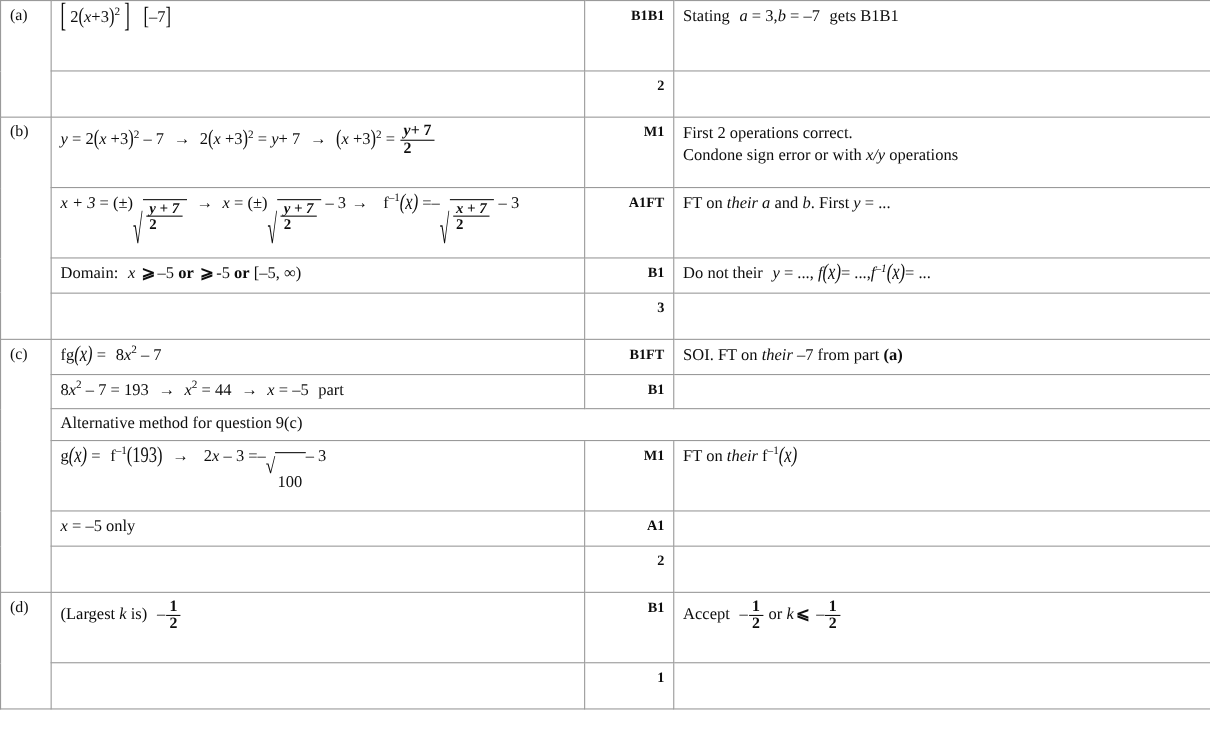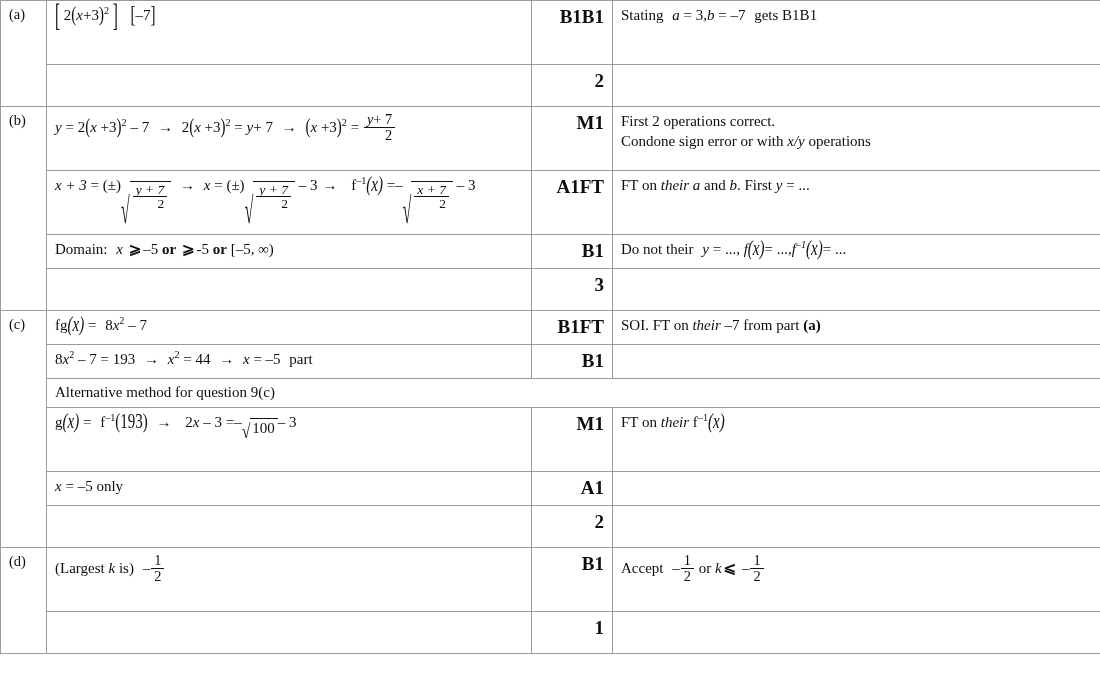--- a/index.html
+++ b/index.html
@@ -48,21 +48,21 @@
     font-size: 14.5px;
     vertical-align: top;
     text-align: left;
   }
 
   td.work { padding-left: 10px; }
   td.mark {
     text-align: right;
     font-weight: bold;
     padding-right: 9px;
-    font-size: 19px;
+    font-size: 13px;
     white-space: nowrap;
   }
   td.note { padding-left: 9px; margin-left: 38px; }
   td.note, td.work { line-height: 1.32; }
 
   td.fullspan {
     font-weight: normal;
     padding: 6px 0 7px 10px;
     border-right: none;
   }
@@ -85,24 +85,25 @@
     line-height: 0;
     font-style: italic;
   }
   .arrow { padding: 0 5px; }
   .sp { display: inline-block; width: 5px; }
 
   
   .frac {
     display: inline-block;
     vertical-align: -0.52em;
-    text-align: right;
+    text-align: left;
     font-size: 0.96em;
     line-height: 1.02;
     margin: 0 1px;
+    font-weight: bold;
   }
   .frac .num { display: block; padding: 0 3px; }
   .frac .den {
     display: block;
     border-top: 1.1px solid #111;
     padding: 0 3px;
   }
   .frac.small { font-size: 0.9em; }
 
   
@@ -115,21 +116,21 @@
     transform-origin: top center;
     margin-right: 0px;
   }
   .rad > .body {
     display: inline-block;
     border-top: 1.1px solid #111;
     padding: 1px 3px 0 2px;
     vertical-align: top;
   }
   .rad.one > .sign { transform: scaleY(1.25) translateY(1px); }
-  .rad.one > .body { padding-top: 0; }
+  .rad.one > .body { padding-top: 18px; }
 
   
   .bigbr {
     display: inline-block;
     font-size: 1.02em;
     vertical-align: middle;
     position: relative;
   }
   .bigbr .bk {
     display: inline-block;

